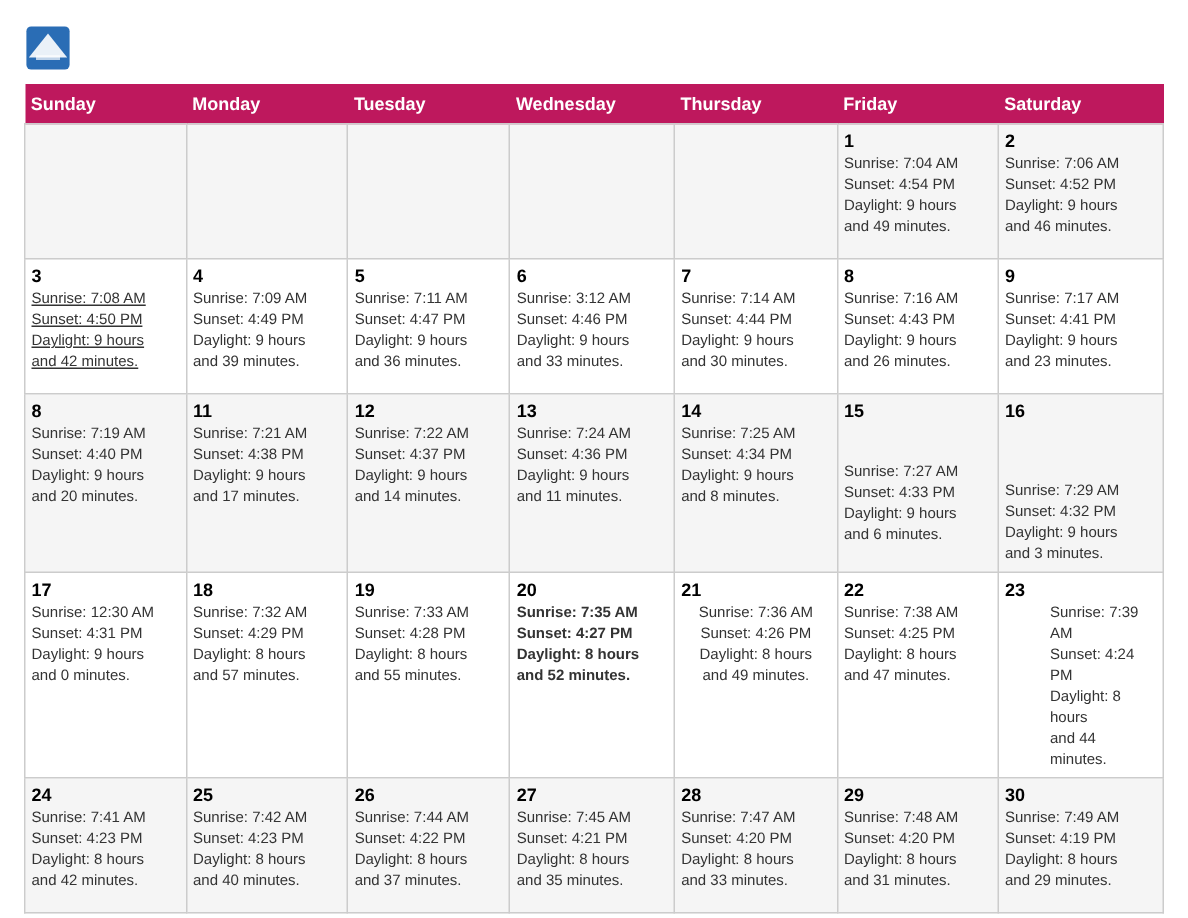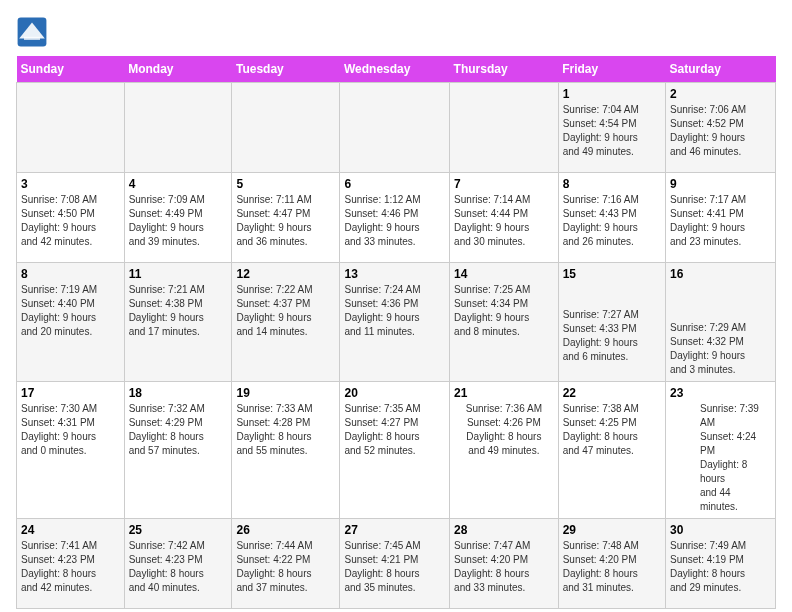--- a/index.html
+++ b/index.html
@@ -43,21 +43,21 @@
     .location {
       font-size: 15px;
       color: #444;
     }
     .calendar {
       width: 100%;
       border-collapse: collapse;
       font-size: 11px;
     }
     .calendar thead th {
-      background-color: #d946ef;
+      background-color: #be185d;
       color: #fff;
       padding: 6px 4px;
       text-align: left;
       font-size: 12px;
       font-weight: bold;
     }
     .calendar tbody td {
       border: 1px solid #ccc;
       vertical-align: top;
       padding: 4px;
@@ -137,42 +137,42 @@
           <span class="day-num">2</span>
           <div class="day-info" style="white-space: pre-line;">Sunrise: 7:06 AM
 Sunset: 4:52 PM
 Daylight: 9 hours
 and 46 minutes.</div>
         </td>
       </tr>
       <tr>
         <td>
           <span class="day-num">3</span>
-          <div class="day-info" style="white-space: pre-line;">Sunrise: 7:08 AM
+          <div class="day-info" style="white-space: pre-line; text-decoration: underline;">Sunrise: 7:08 AM
 Sunset: 4:50 PM
 Daylight: 9 hours
 and 42 minutes.</div>
         </td>
         <td>
           <span class="day-num">4</span>
           <div class="day-info" style="white-space: pre-line;">Sunrise: 7:09 AM
 Sunset: 4:49 PM
 Daylight: 9 hours
 and 39 minutes.</div>
         </td>
         <td>
           <span class="day-num">5</span>
           <div class="day-info" style="white-space: pre-line;">Sunrise: 7:11 AM
 Sunset: 4:47 PM
 Daylight: 9 hours
 and 36 minutes.</div>
         </td>
         <td>
           <span class="day-num">6</span>
-          <div class="day-info" style="white-space: pre-line;">Sunrise: 1:12 AM
+          <div class="day-info" style="white-space: pre-line;">Sunrise: 3:12 AM
 Sunset: 4:46 PM
 Daylight: 9 hours
 and 33 minutes.</div>
         </td>
         <td>
           <span class="day-num">7</span>
           <div class="day-info" style="white-space: pre-line;">Sunrise: 7:14 AM
 Sunset: 4:44 PM
 Daylight: 9 hours
 and 30 minutes.</div>
@@ -239,42 +239,42 @@
           <span class="day-num">16</span>
           <div class="day-info" style="white-space: pre-line; margin-top: 40px;">Sunrise: 7:29 AM
 Sunset: 4:32 PM
 Daylight: 9 hours
 and 3 minutes.</div>
         </td>
       </tr>
       <tr>
         <td>
           <span class="day-num">17</span>
-          <div class="day-info" style="white-space: pre-line;">Sunrise: 7:30 AM
+          <div class="day-info" style="white-space: pre-line;">Sunrise: 12:30 AM
 Sunset: 4:31 PM
 Daylight: 9 hours
 and 0 minutes.</div>
         </td>
         <td>
           <span class="day-num">18</span>
           <div class="day-info" style="white-space: pre-line;">Sunrise: 7:32 AM
 Sunset: 4:29 PM
 Daylight: 8 hours
 and 57 minutes.</div>
         </td>
         <td>
           <span class="day-num">19</span>
           <div class="day-info" style="white-space: pre-line;">Sunrise: 7:33 AM
 Sunset: 4:28 PM
 Daylight: 8 hours
 and 55 minutes.</div>
         </td>
         <td>
           <span class="day-num">20</span>
-          <div class="day-info" style="white-space: pre-line;">Sunrise: 7:35 AM
+          <div class="day-info" style="white-space: pre-line; font-weight: bold;">Sunrise: 7:35 AM
 Sunset: 4:27 PM
 Daylight: 8 hours
 and 52 minutes.</div>
         </td>
         <td>
           <span class="day-num">21</span>
           <div class="day-info" style="white-space: pre-line; text-align: center;">Sunrise: 7:36 AM
 Sunset: 4:26 PM
 Daylight: 8 hours
 and 49 minutes.</div>

